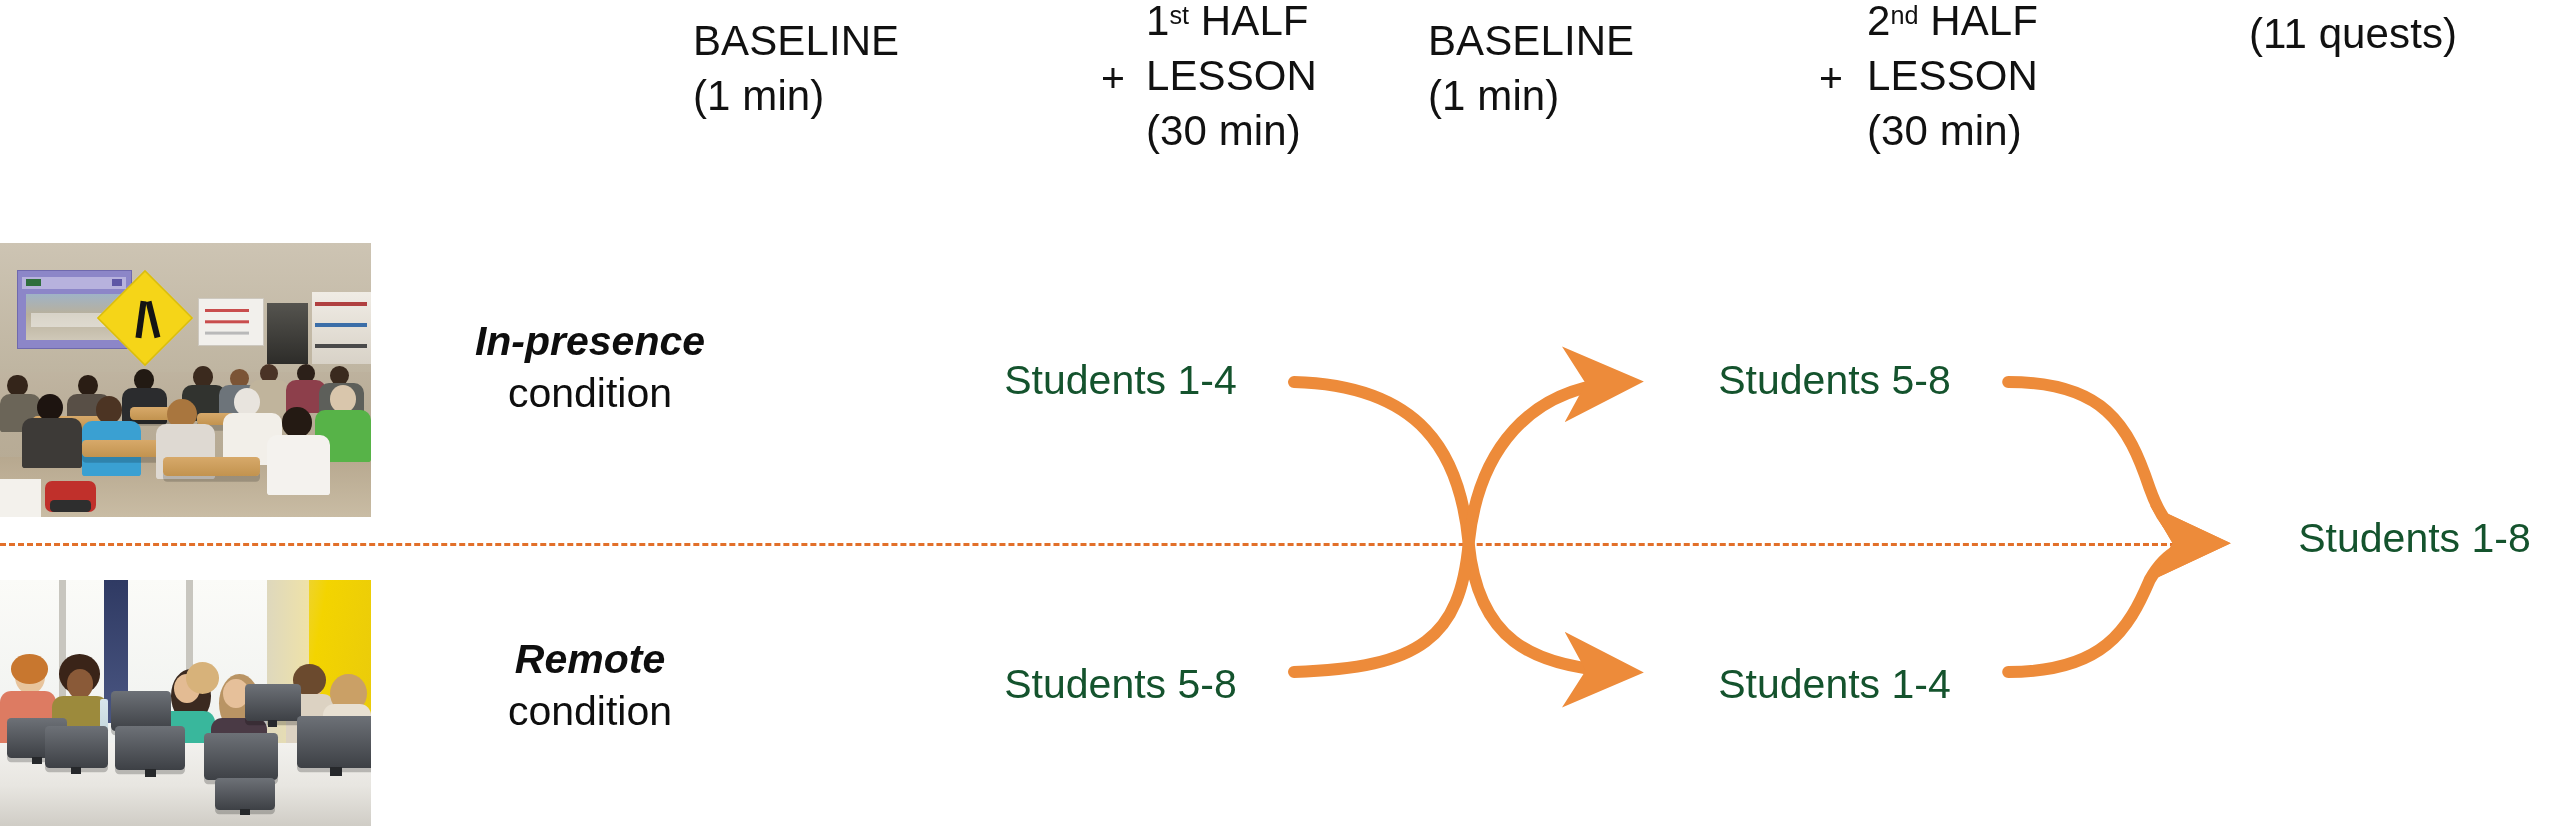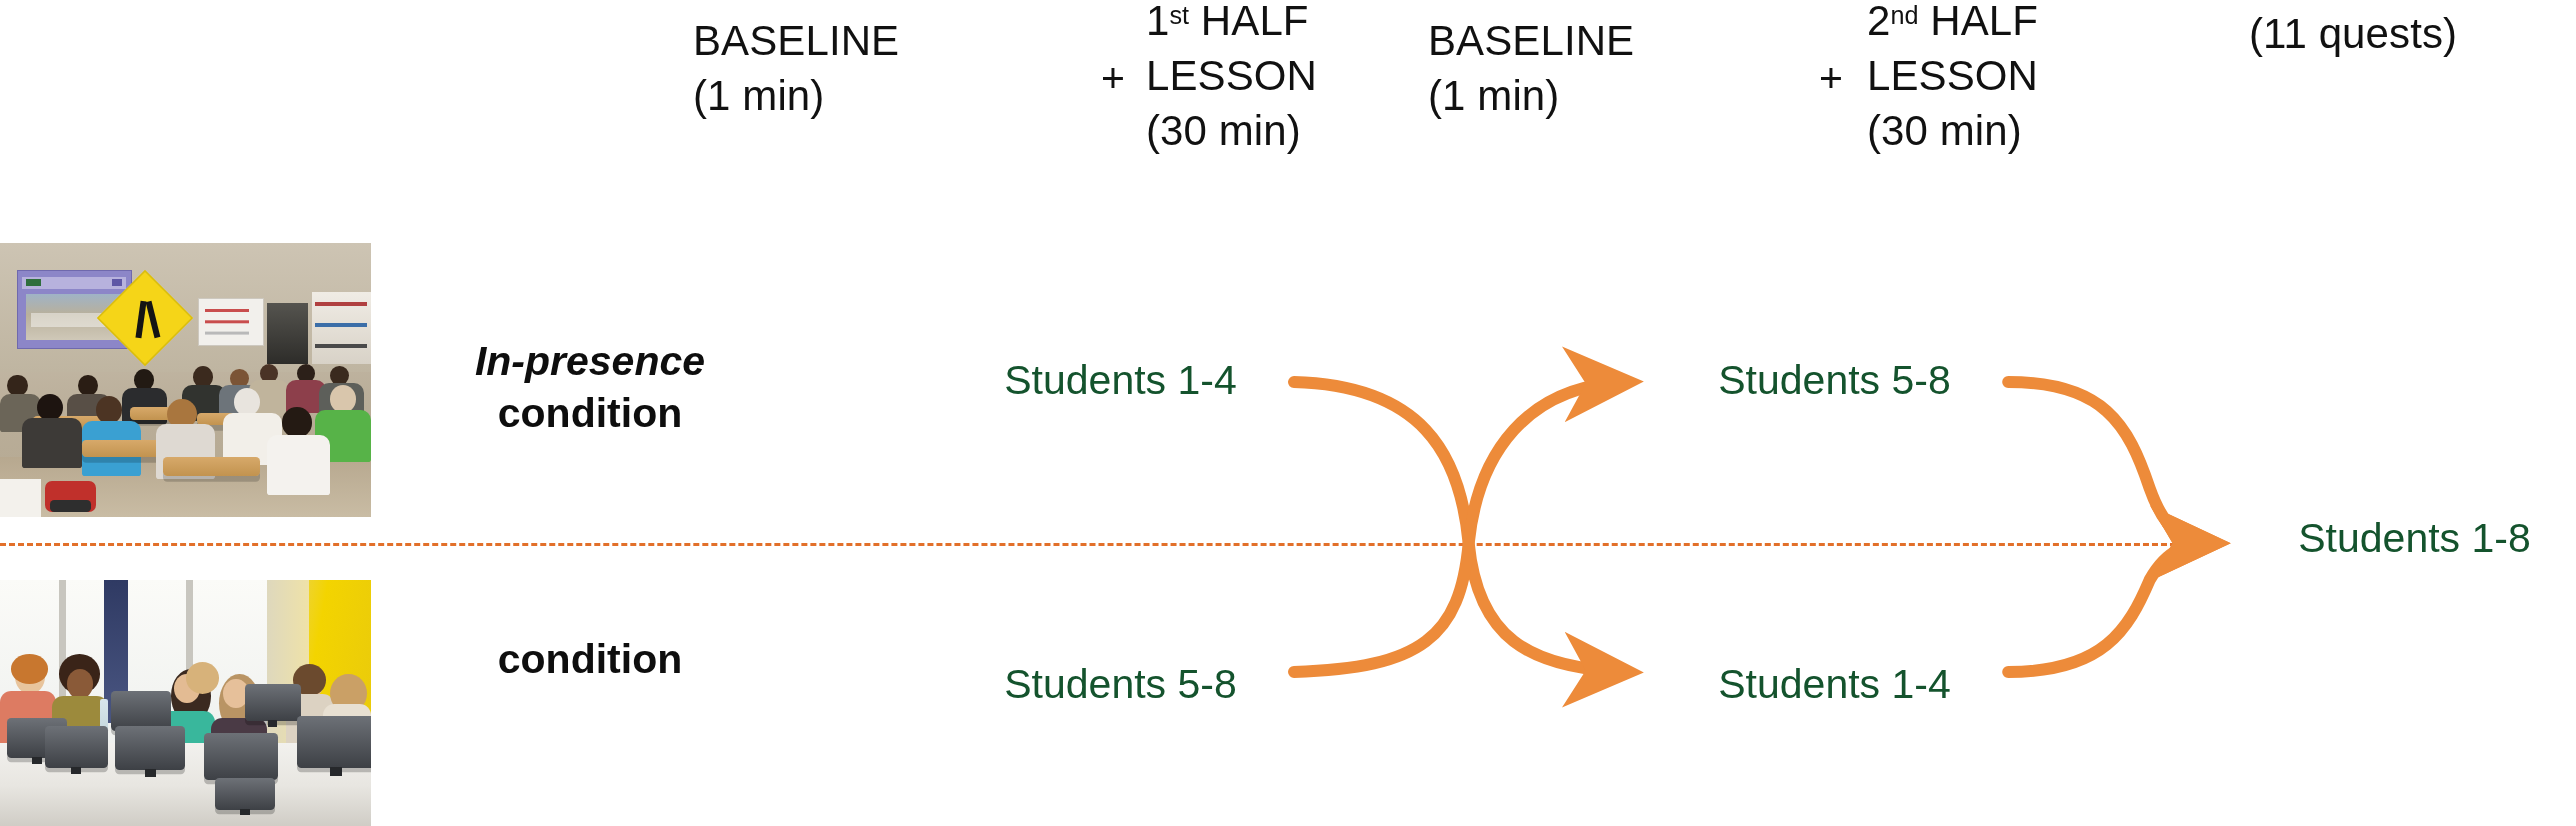--- a/index.html
+++ b/index.html
@@ -53,23 +53,22 @@
     text-align: center;
     width: 396px;
     line-height: 1.28;
     font-size: 41px;
     color: #0e0e0e;
   }
   .cond .strong {
     display: block;
     font-weight: 700;
     font-style: italic;
-    margin-top: 20px;
-  }
-  .cond .plain { display: block; font-weight: 700; }
+  }
+  .cond .plain { display: block; font-weight: 400; }
 
   
   .stu {
     position: absolute;
     font-size: 41px;
     color: #14532d;
     white-space: nowrap;
     text-align: center;
   }
 
@@ -324,20 +323,21 @@
     <div class="bench2"></div>
     <div class="mon" style="left:58%;top:80%;width:16%;height:13%;"></div>
   </div>
 
   <div class="cond" style="left:392px; top:315px;">
     <span class="strong">In-presence</span>
     <span class="plain">condition</span>
   </div>
 
   <div class="cond" style="left:392px; top:633px;">
+    <span class="strong">Remote</span>
     <span class="plain">condition</span>
   </div>
 
   <div class="stu" style="left:965px; top:357px; width:311px;">Students 1-4</div>
 
   <div class="stu" style="left:1679px; top:357px; width:311px;">Students 5-8</div>
 
   <div class="stu" style="left:965px; top:661px; width:311px;">Students 5-8</div>
 
   <div class="stu" style="left:1679px; top:661px; width:311px;">Students 1-4</div>

